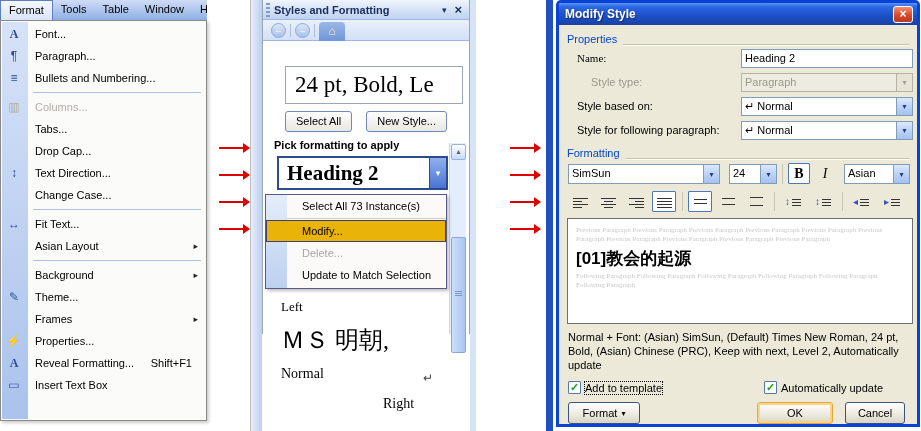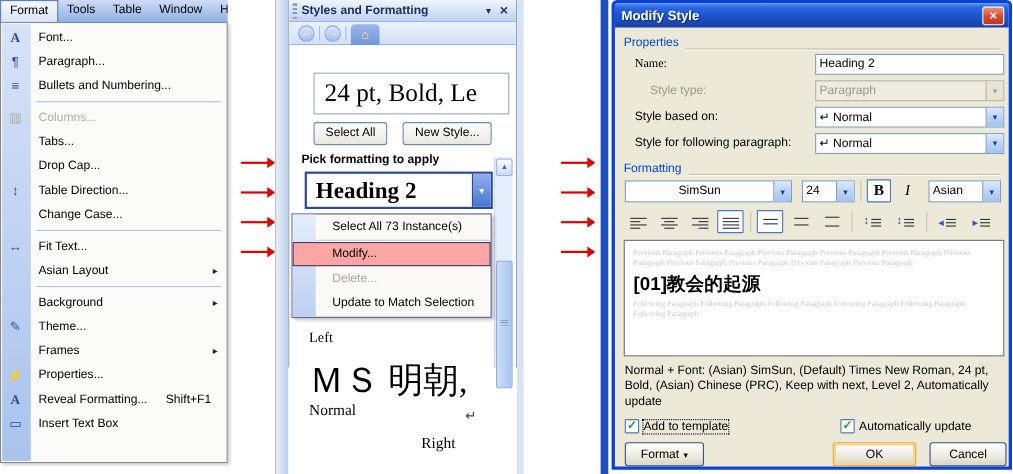--- a/index.html
+++ b/index.html
@@ -78,21 +78,21 @@
   .sb-thumb { position:absolute; left:1px; top:94px; width:15px; height:116px; border:1px solid #8ca8d8; border-radius:2px;
     background:linear-gradient(90deg,#cddff9,#a8c4ef); }
   .sb-thumb i { display:block; width:7px; height:5px; margin:53px auto 0;
     background:repeating-linear-gradient(180deg,#7c9ccb 0 1px,transparent 1px 2px); }
 
   
   .ctx-menu { position:absolute; left:2px; top:194px; width:182px; height:95px; background:#fbfaf9;
     border:1px solid #5a5a8a; box-shadow:2px 2px 3px rgba(0,0,0,.25); z-index:5; }
   .ctx-gutter { position:absolute; left:0; top:0; bottom:0; width:21px; background:linear-gradient(180deg,#e4edfa,#bcd0f0); }
   .ctx-row { position:relative; height:22px; display:flex; align-items:center; padding-left:36px; white-space:nowrap; }
-  .ctx-row.hl { background:#fca5a5; outline:1px solid #3f3f77; outline-offset:-1px; }
+  .ctx-row.hl { background:#eab308; outline:1px solid #3f3f77; outline-offset:-1px; }
   .ctx-row.dis { color:#a8a5a0; }
   .ctx-sep { height:1px; background:#c9ccd1; margin:1px 0 1px 0; }
 
   
   .dlg-backstrip { position:absolute; left:546px; top:0; width:7px; height:431px; background:#2050c0; }
   .dialog { position:absolute; left:556px; top:0; width:364px; height:427px;
     border:3px solid #0842d8; border-radius:5px 5px 0 0; background:#ece9d8; }
   .dlg-title { height:22px; border-radius:2px 2px 0 0;
     background:linear-gradient(180deg,#5a93f2 0%,#2a67e4 18%,#1d51c9 55%,#1941a5 100%);
     color:#fff; font-weight:bold; font-size:12px; display:flex; align-items:center; padding-left:6px;
@@ -186,21 +186,21 @@
     <div class="mrow">
       <span class="ic"></span>
       <span class="lbl">Tabs...</span>
     </div>
     <div class="mrow">
       <span class="ic"></span>
       <span class="lbl">Drop Cap...</span>
     </div>
     <div class="mrow">
       <span class="ic">↕</span>
-      <span class="lbl">Table Direction...</span>
+      <span class="lbl">Text Direction...</span>
     </div>
     <div class="mrow">
       <span class="ic"></span>
       <span class="lbl">Change Case...</span>
     </div>
     <div class="msep">
         <i></i>
       </div>
     <div class="mrow">
       <span class="ic">↔</span>
@@ -284,21 +284,21 @@
     <div class="ctx-menu">
       <div class="ctx-gutter"></div>
       <div class="ctx-row">Select All 73 Instance(s)</div>
       <div class="ctx-sep"></div>
       <div class="ctx-row hl">Modify...</div>
       <div class="ctx-row dis">Delete...</div>
       <div class="ctx-row">Update to Match Selection</div>
     </div>
 
     <div class="style-item" style="left:18px; top:299px; font-size:13px;">Left</div>
-    <div class="style-item" style="left:18px; top:324px; font-size:32px;text-align:center;">ＭＳ 明朝,</div>
+    <div class="style-item" style="left:18px; top:324px; font-size:24px;text-align:center;">ＭＳ 明朝,</div>
     <div class="style-item" style="left:18px; top:366px; font-size:14px;">Normal</div>
     <div class="style-item" style="left:160px; top:371px; font-size:12px; color:#444;">↵</div>
     <div class="style-item" style="left:120px; top:396px; font-size:14px;">Right</div>
 
     <div class="tp-scroll">
       <div class="sb-up">▴</div>
       <div class="sb-thumb">
           <i></i>
         </div>
     </div>
@@ -359,21 +359,21 @@
           <span class="val">↵ Normal</span>
           <span class="cbtn">▾</span>
         </div>
       </div>
 
       <div class="grp-head" style="top:122px;">
         <span class="gl">Formatting</span>
         <span class="line"></span>
       </div>
 
-      <div class="field" style="left:9px; top:139px; width:152px; height:20px;text-align:center;">
+      <div class="field" style="left:9px; top:139px; width:152px; height:20px;">
         <div class="combo">
           <span class="val">SimSun</span>
           <span class="cbtn">▾</span>
         </div>
       </div>
       <div class="field" style="left:170px; top:139px; width:48px; height:20px;">
         <div class="combo">
           <span class="val">24</span>
           <span class="cbtn">▾</span>
         </div>
@@ -495,19 +495,19 @@
         <span class="cblabel">Automatically update</span>
       </div>
 
       <div class="dlg-btn" style="left:9px; top:377px; width:72px;">
         <span>Format</span>
         <span class="drop-caret">▾</span>
       </div>
       <div class="dlg-btn default" style="left:198px; top:377px; width:76px;">
         <span>OK</span>
       </div>
-      <div class="dlg-btn" style="left:286px; top:377px; width:70px;">
+      <div class="dlg-btn" style="left:286px; top:377px; width:60px;">
         <span>Cancel</span>
       </div>
     </div>
   </div>
 
 </div>
 
 </body></html>

